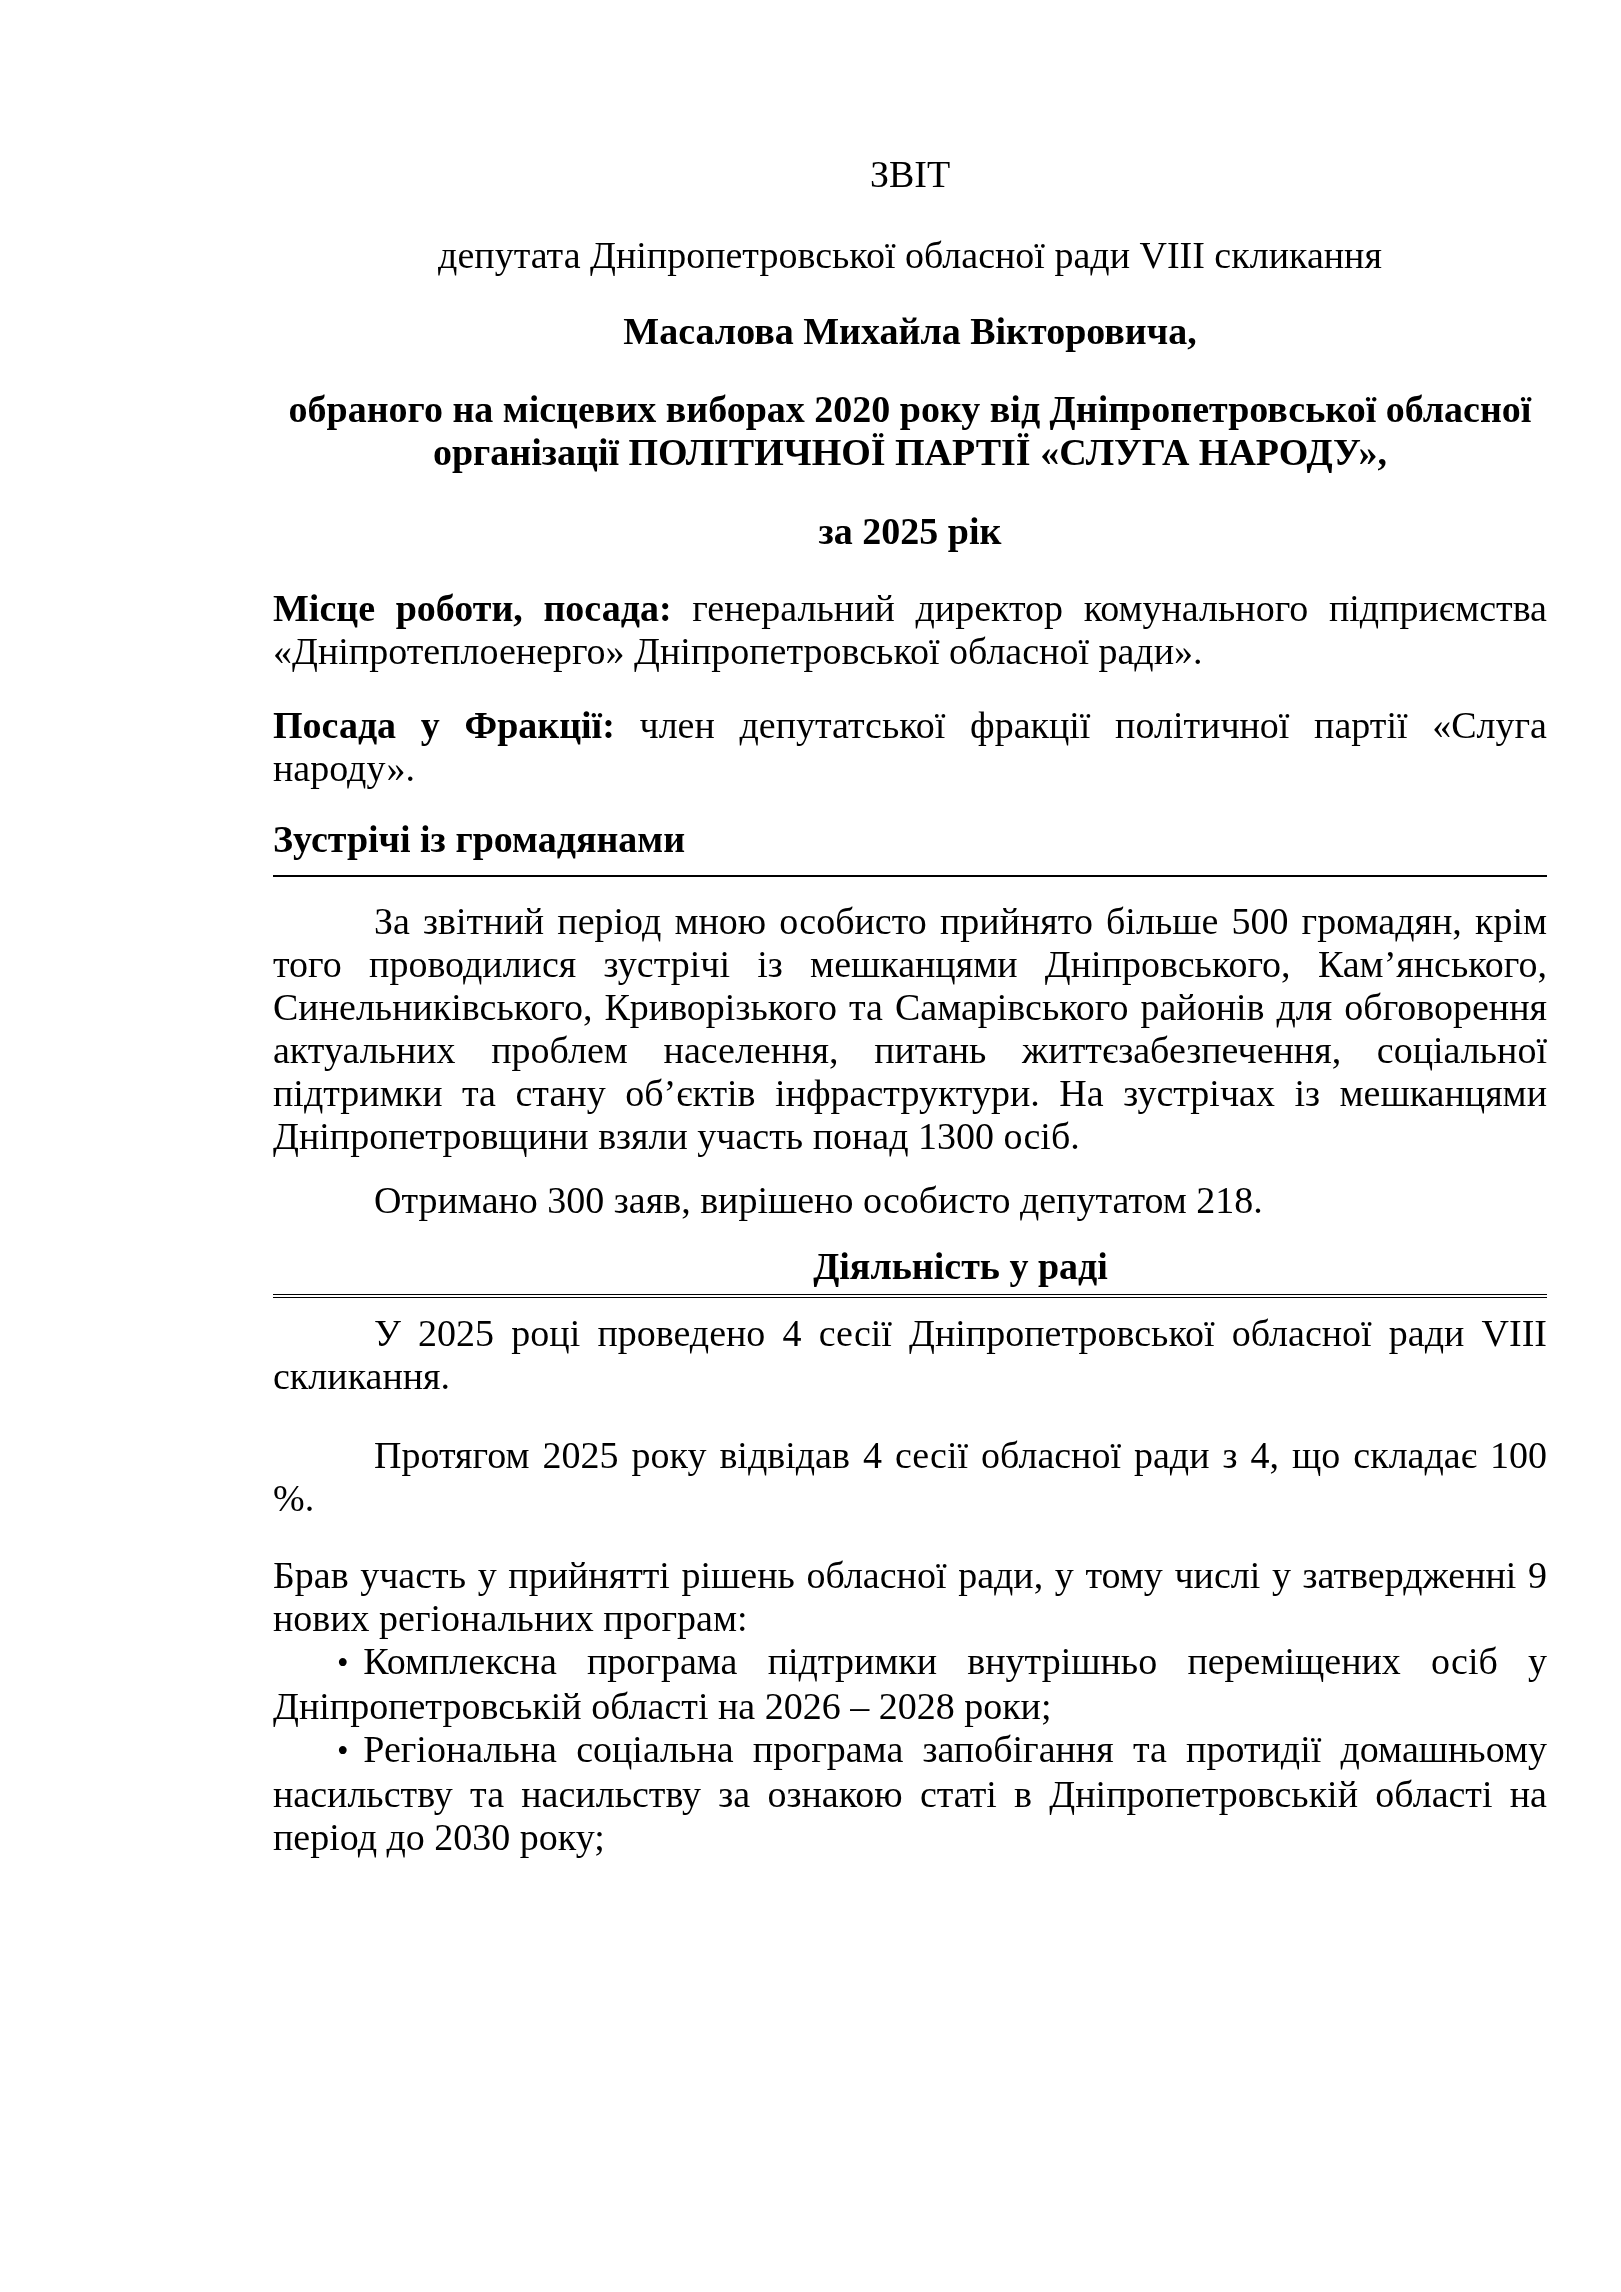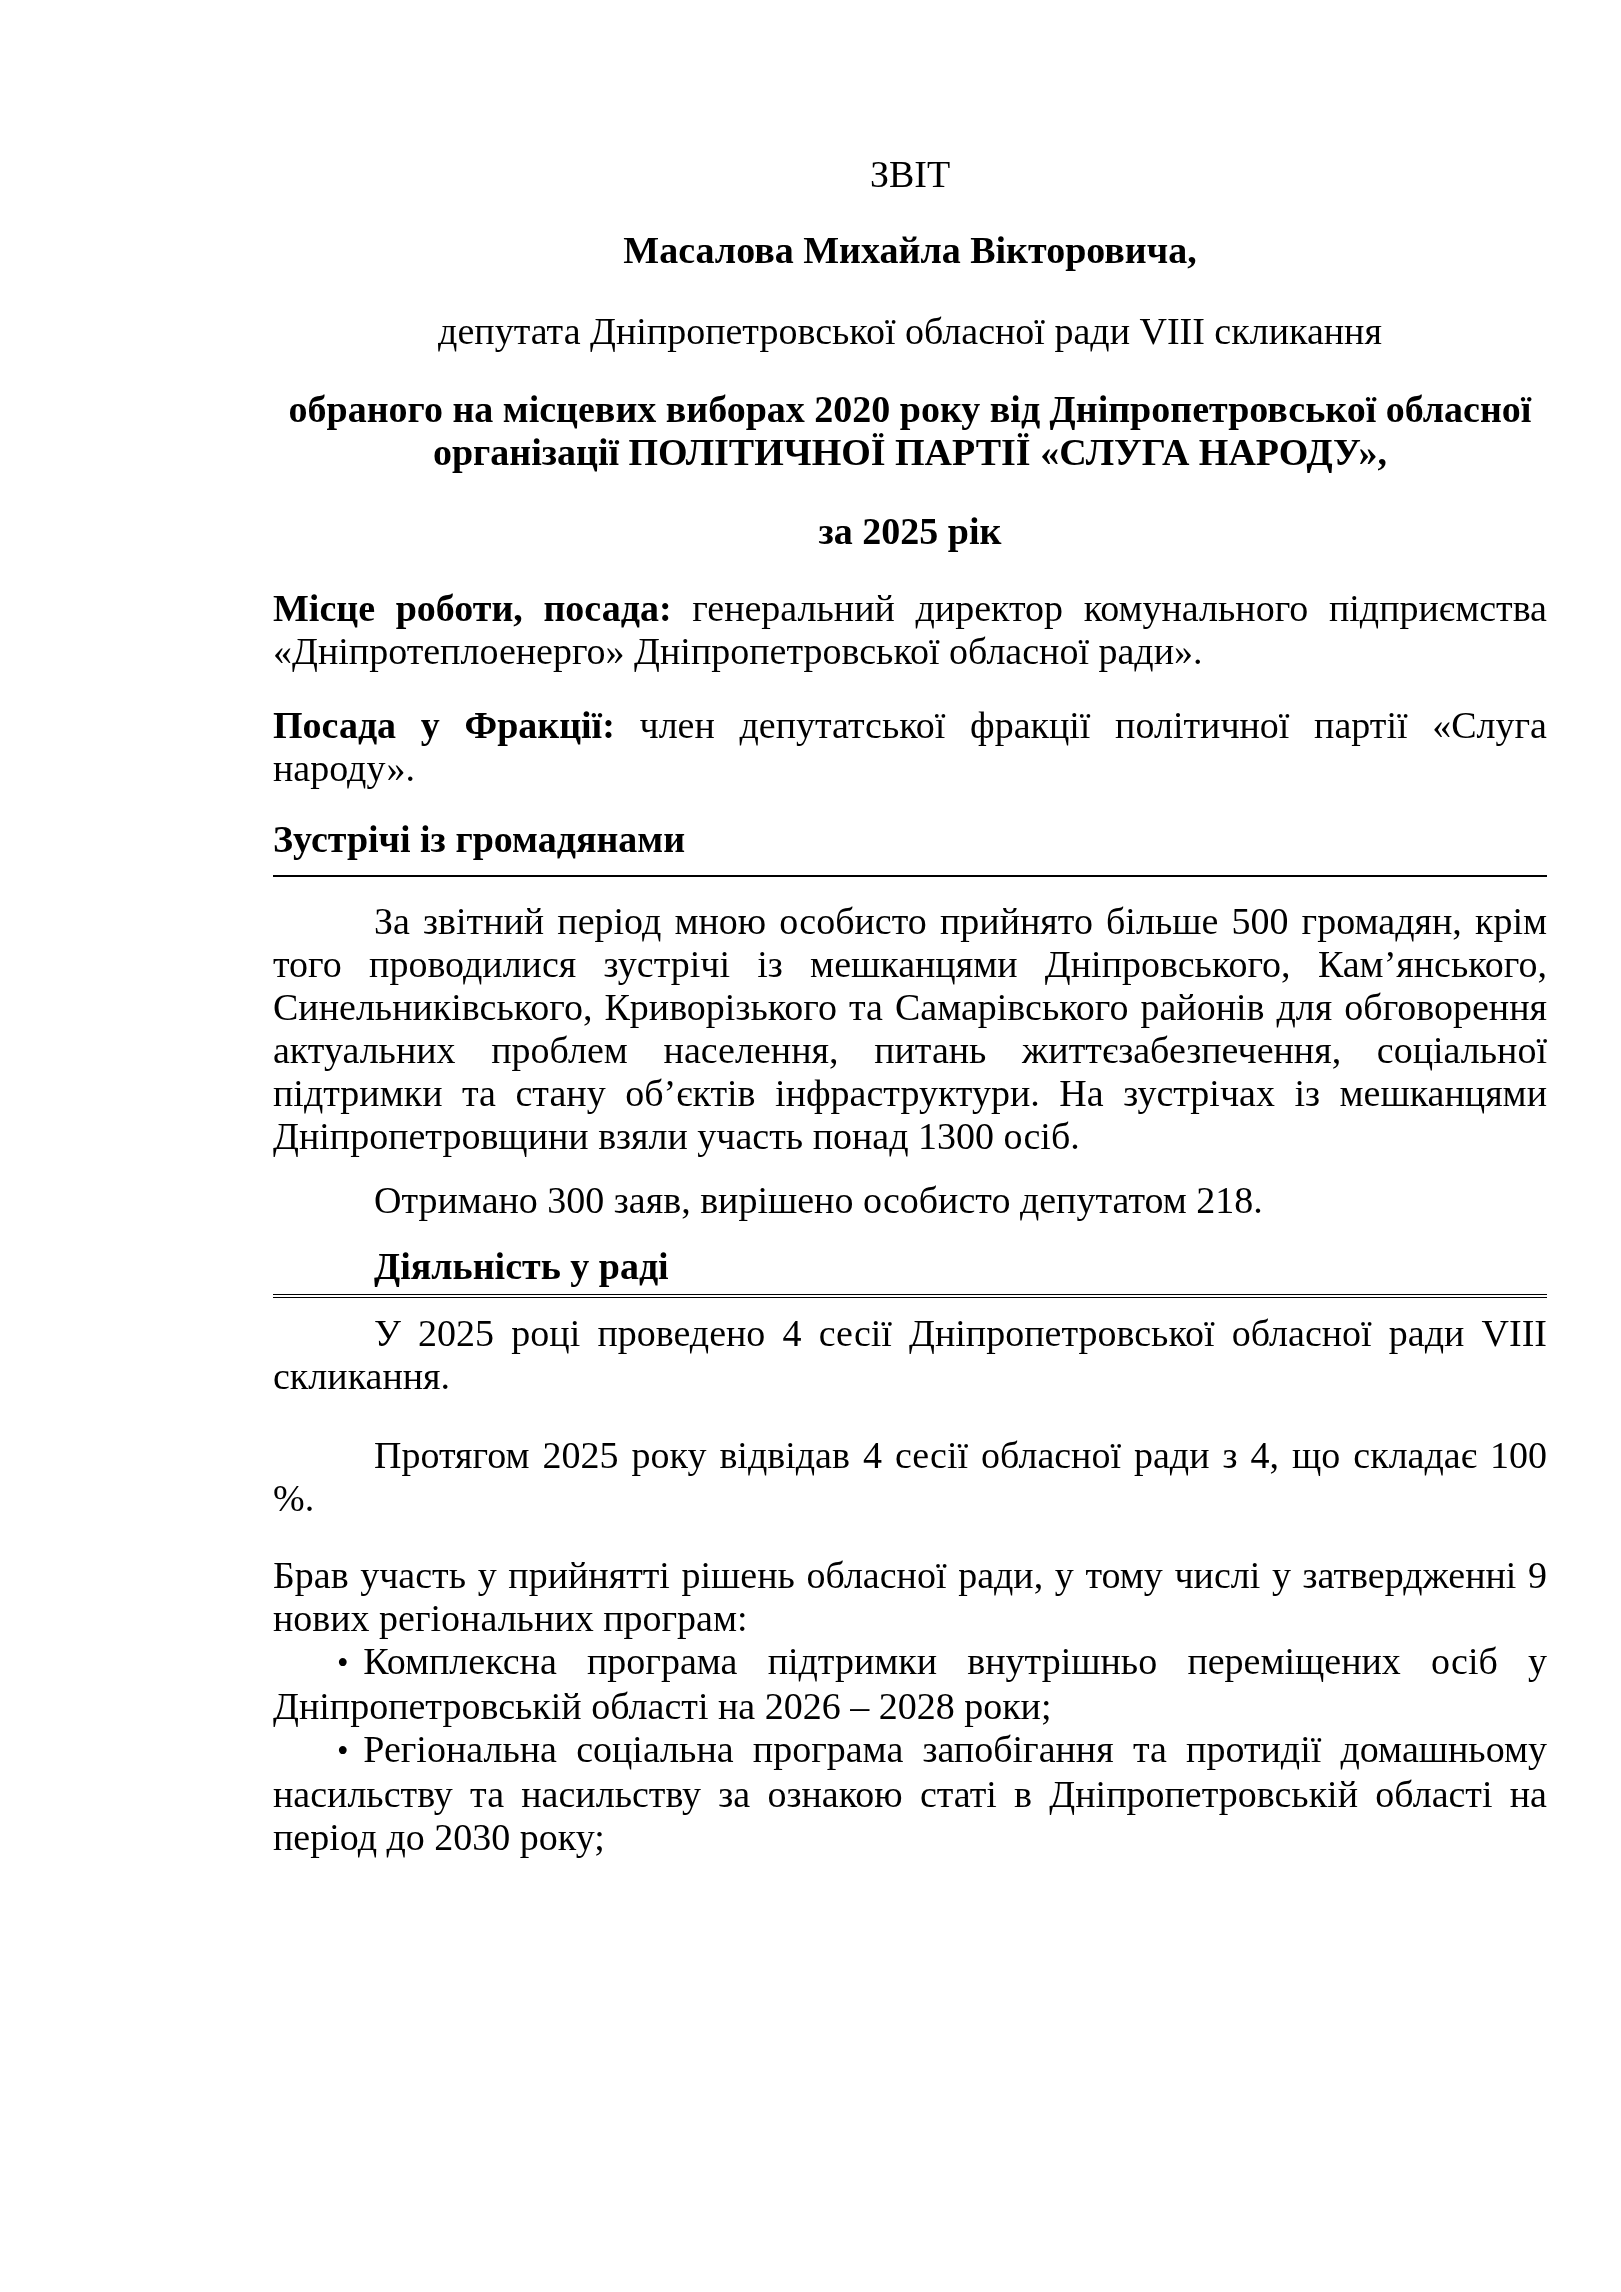--- a/index.html
+++ b/index.html
@@ -40,21 +40,21 @@
   .emp  { margin-top: 34px; }
   .frac { margin-top: 31px; }
   .h1m  { margin-top: 28px; }
   .rule-single {
     height: 0;
     border-top: 2.9px solid #000000;
     margin-top: 13.7px;
   }
   .p1m  { margin-top: 23.5px; }
   .p2m  { margin-top: 20.6px; }
-  .h2m  { margin-top: 23.5px; text-indent: 101px; }
+  .h2m  { margin-top: 23.5px; text-indent: 101px; text-align: center; }
   .rule-double {
     height: 0;
     border-top: 4.9px double #000000;
     margin-top: 5.9px;
   }
   .p3m  { margin-top: 13.7px; }
   .p4m  { margin-top: 36px; }
   .p5m  { margin-top: 34px; }
   .listm { margin-top: 38px; }
 
@@ -70,23 +70,23 @@
   }
 </style>
 </head>
 <body>
 
 <div class="page">
   <div class="content">
 
     <p class="center t1">ЗВІТ</p>
 
+    <p class="center t2">депутата Дніпропетровської обласної ради VIII скликання</p>
+
     <p class="center bold t3">Масалова Михайла Вікторовича,</p>
-
-    <p class="center t2">депутата Дніпропетровської обласної ради VIII скликання</p>
 
     <p class="center bold t4">обраного на місцевих виборах 2020 року від Дніпропетровської обласної організації ПОЛІТИЧНОЇ ПАРТІЇ «СЛУГА НАРОДУ»,</p>
 
     <p class="center bold t5">за 2025 рік</p>
 
     <p class="just emp"><span class="bold">Місце роботи, посада:</span><span> генеральний директор комунального підприємства «Дніпротеплоенерго» Дніпропетровської обласної ради».</span></p>
 
     <p class="just frac"><span class="bold">Посада у Фракції:</span><span> член депутатської фракції політичної партії «Слуга народу».</span></p>
 
     <p class="bold h1m">Зустрічі із громадянами</p>

